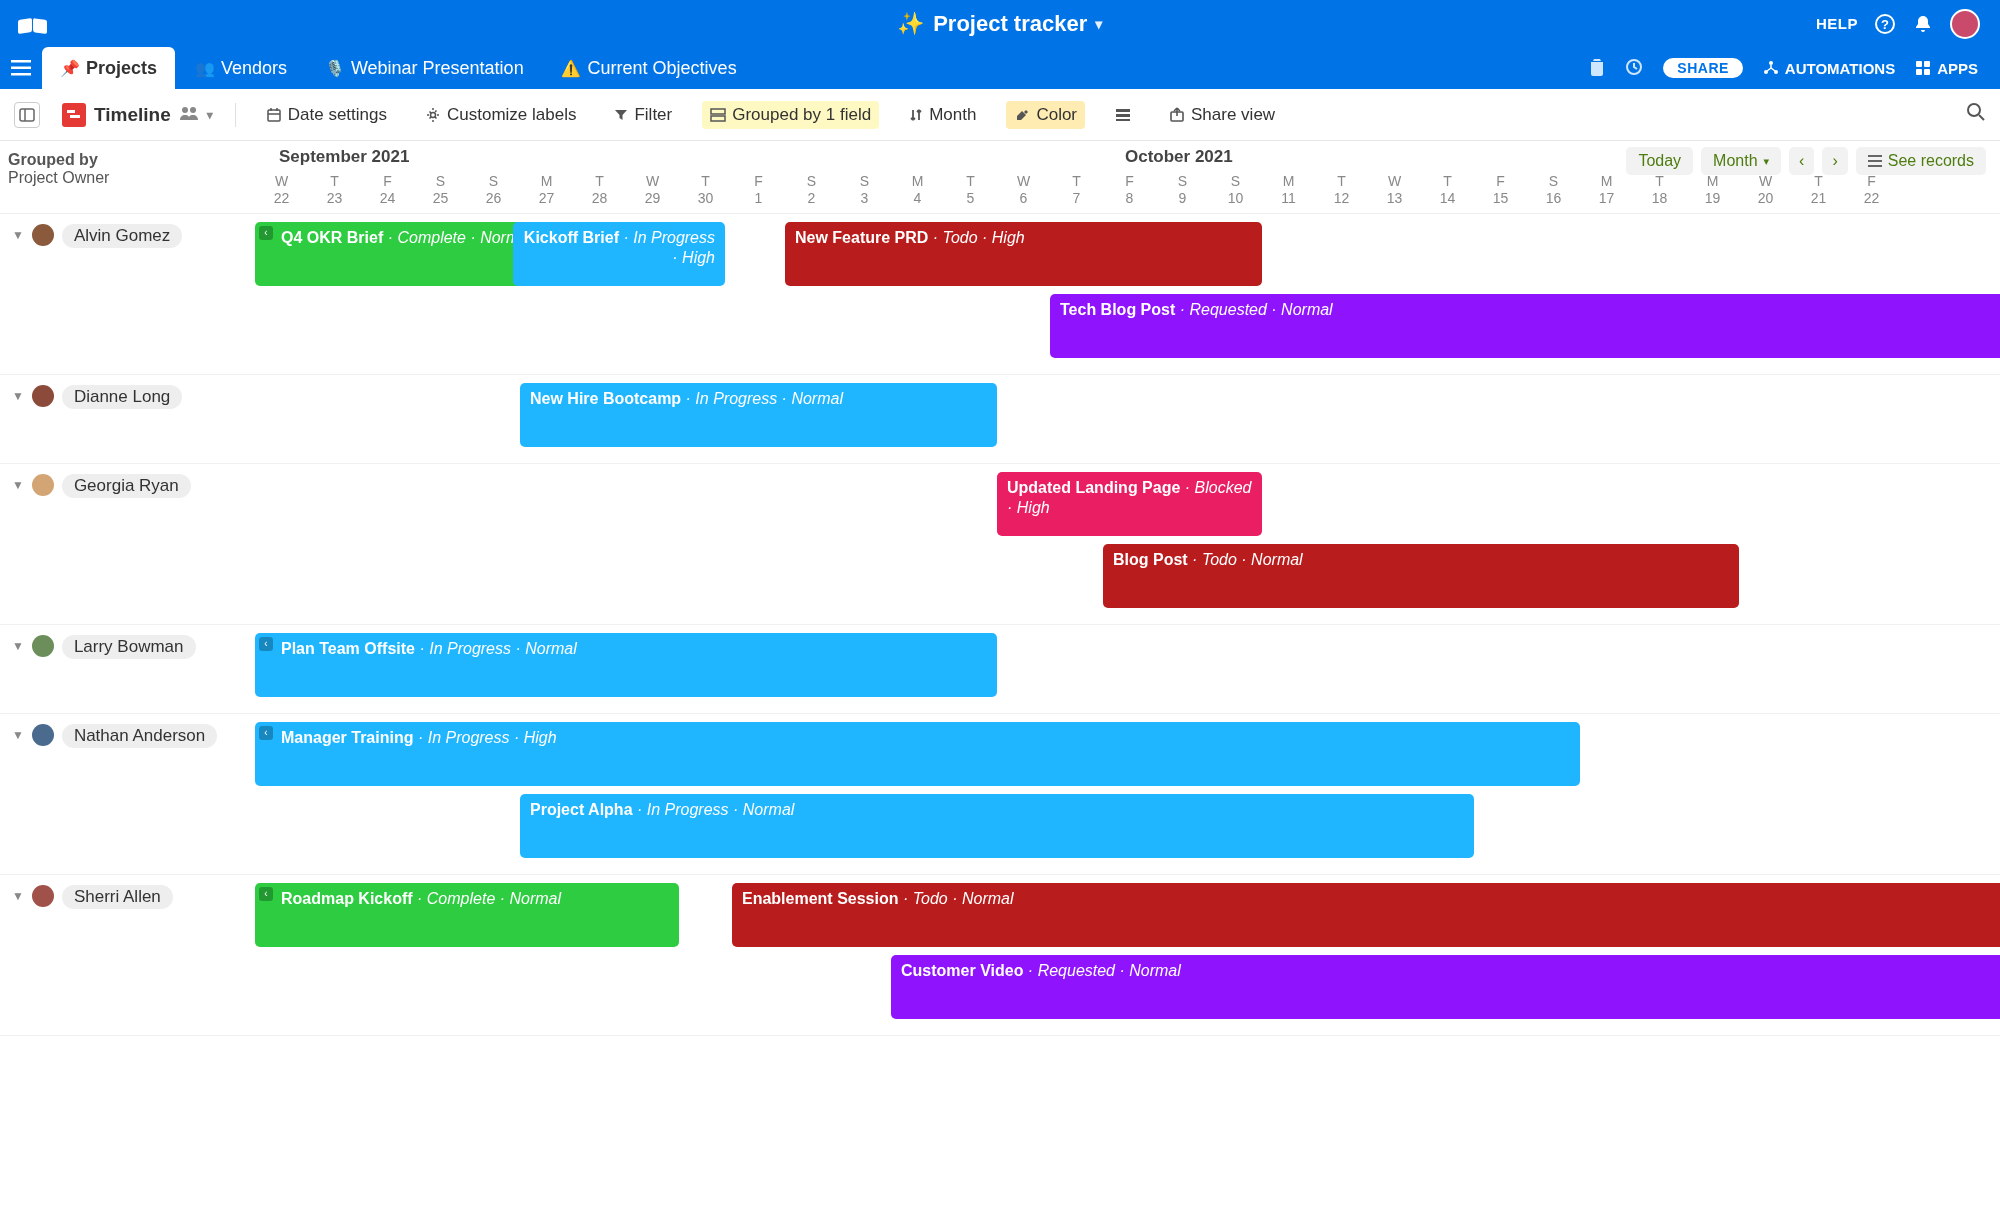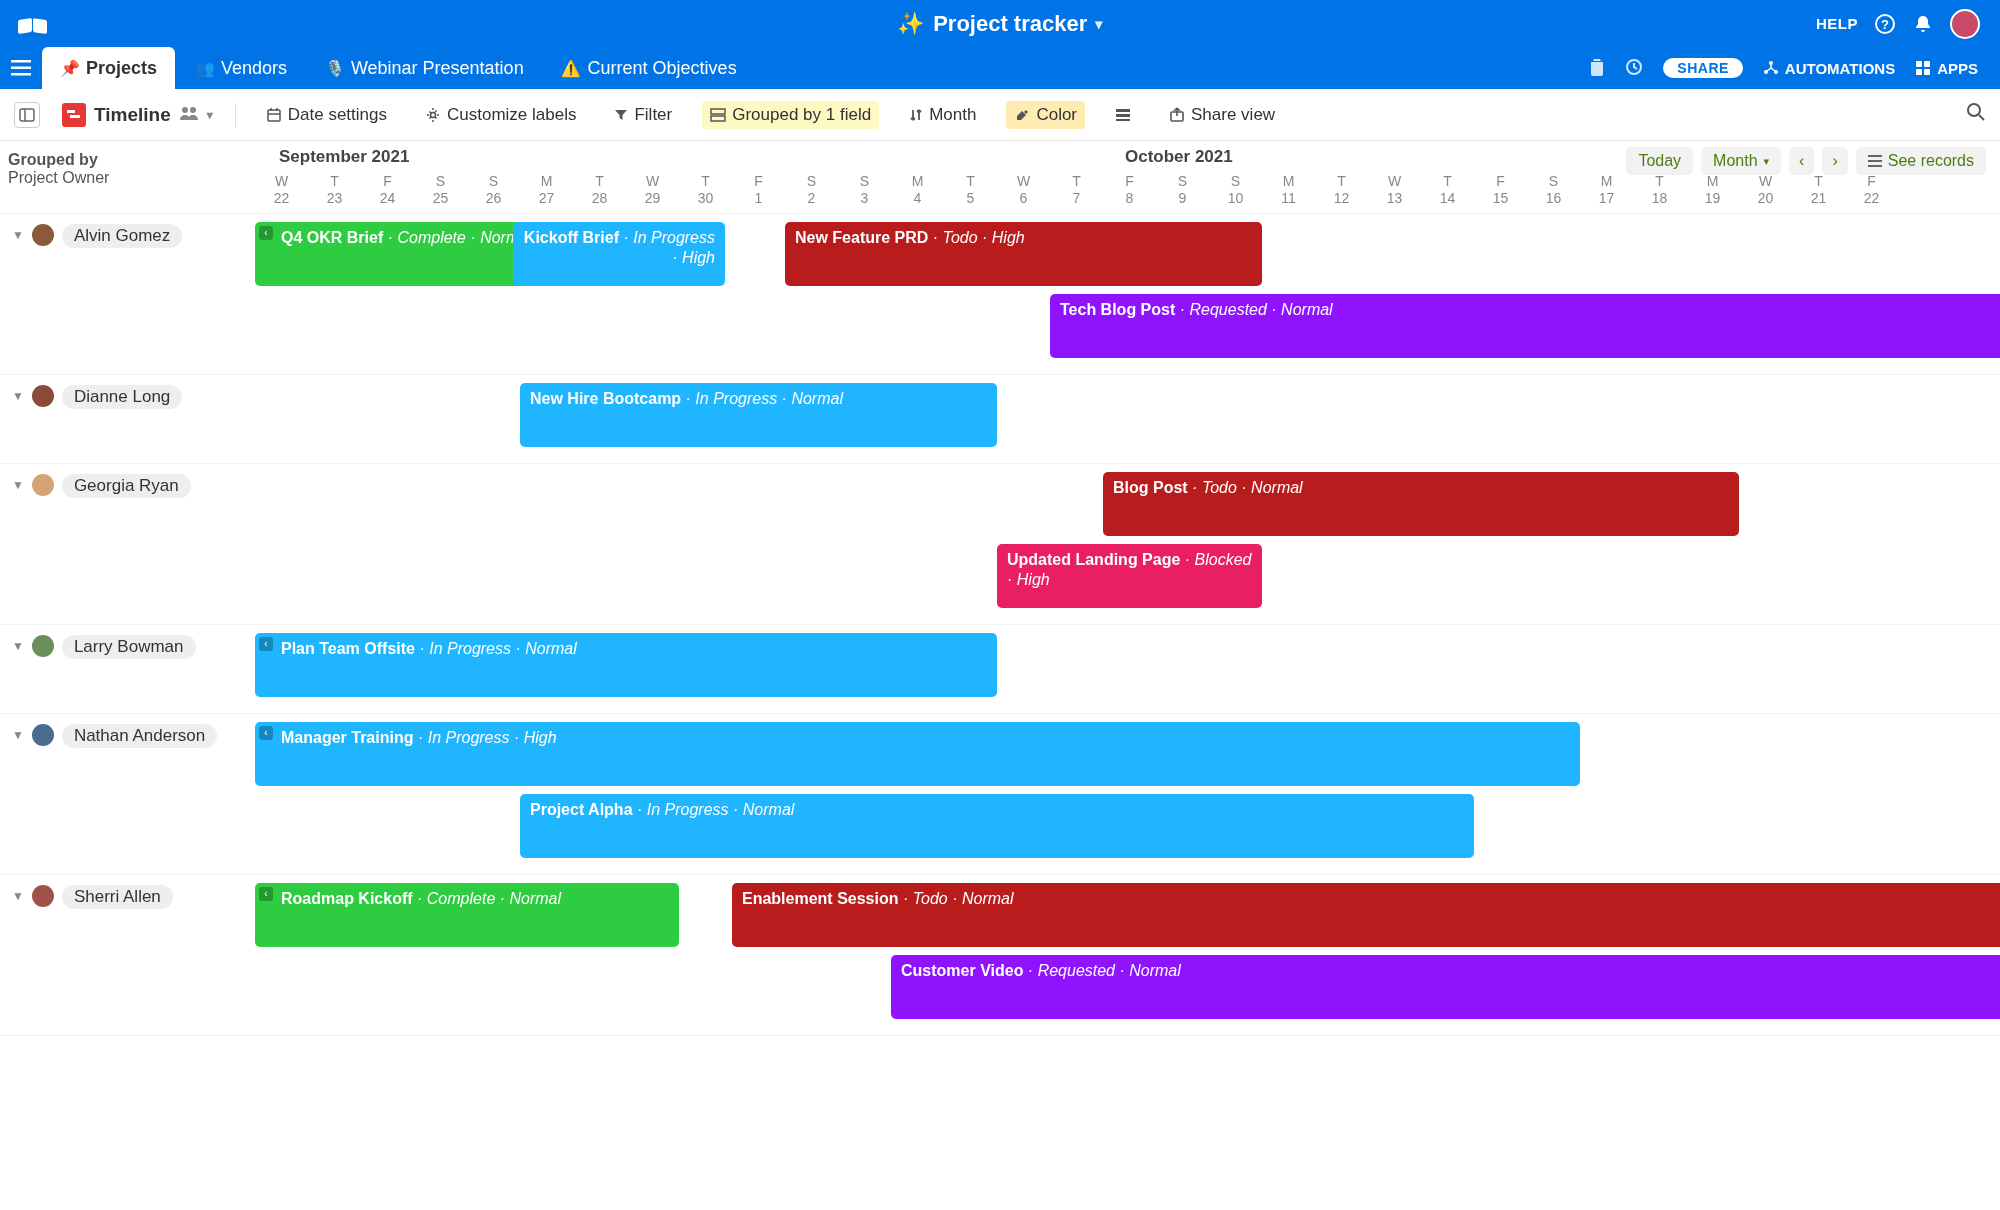--- a/index.html
+++ b/index.html
@@ -436,24 +436,24 @@
       </div>
     </div>
     <div class="group">
       <div class="gleft">
         <div class="collapse">▼</div>
         <div class="avatar" style="background: rgb(212, 165, 116);"></div>
         <div class="owner">Georgia Ryan</div>
       </div>
       <div class="gright">
         <div class="track">
+          <div class="bar c-pink" style="left: 742px; width: 265px;"><span class="title">Updated Landing Page</span><span class="meta"> · Blocked · High</span></div>
+        </div>
+        <div class="track">
           <div class="bar c-orange" style="left: 848px; width: 636px;"><span class="title">Blog Post</span><span class="meta"> · Todo · Normal</span></div>
-        </div>
-        <div class="track">
-          <div class="bar c-pink" style="left: 742px; width: 265px;"><span class="title">Updated Landing Page</span><span class="meta"> · Blocked · High</span></div>
         </div>
       </div>
     </div>
     <div class="group">
       <div class="gleft">
         <div class="collapse">▼</div>
         <div class="avatar" style="background: rgb(107, 142, 90);"></div>
         <div class="owner">Larry Bowman</div>
       </div>
       <div class="gright">

